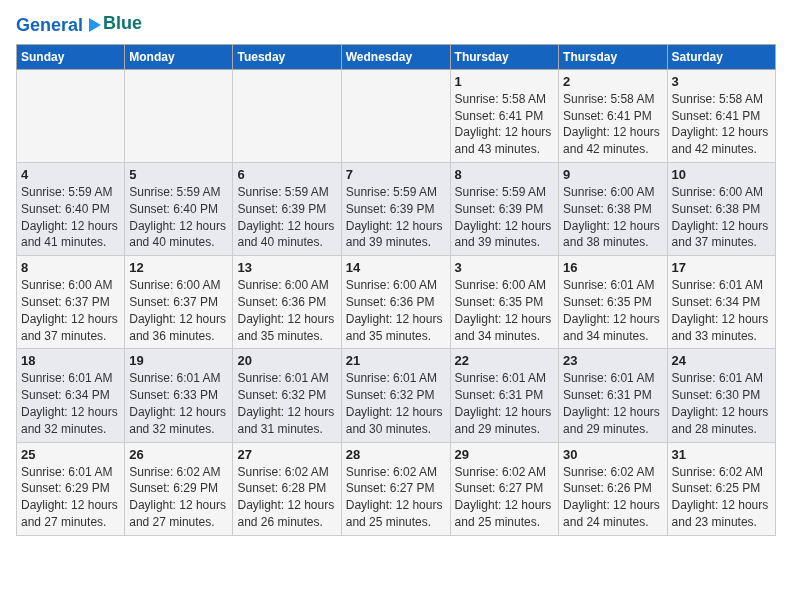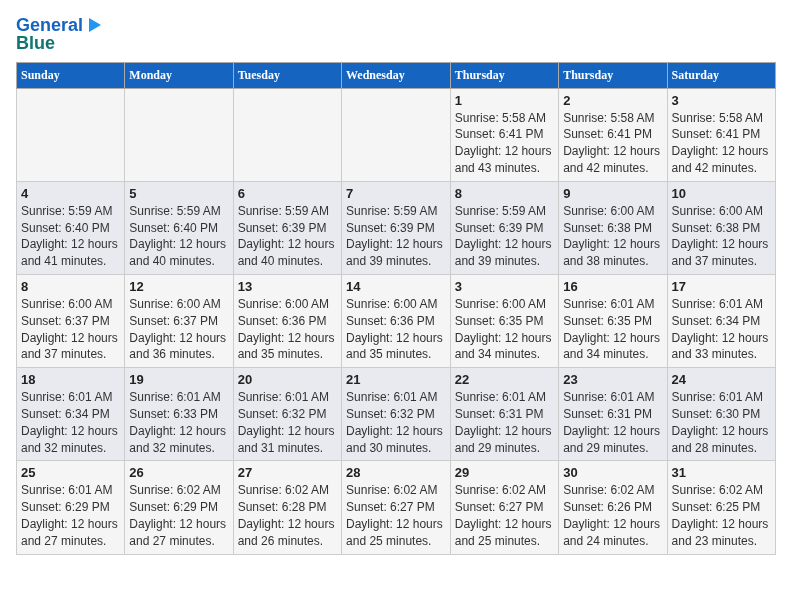--- a/index.html
+++ b/index.html
@@ -11,21 +11,20 @@
       padding: 16px;
     }
     .header {
       display: flex;
       align-items: flex-start;
       justify-content: space-between;
       margin-bottom: 8px;
     }
     .logo {
       display: flex;
-      flex-direction: column;
       align-items: flex-start;
     }
     .logo-text {
       font-size: 18px;
       font-weight: bold;
       color: #333;
       line-height: 1.1;
     }
     .logo-text span.blue { color: #1565C0; }
     .title-block {
@@ -47,21 +46,20 @@
       font-size: 11px;
     }
     .calendar thead tr th {
       background: #1565C0;
       color: #fff;
       padding: 5px 4px;
       text-align: left;
       font-size: 12px;
       font-weight: bold;
       border: 1px solid #aaa;
-      font-family: Liberation Serif, serif;
     }
     .calendar tbody tr td {
       vertical-align: top;
       padding: 4px 4px;
       border: 1px solid #ccc;
       height: 85px;
       width: 110px;
       color: #222;
       background: #fff;
     }

